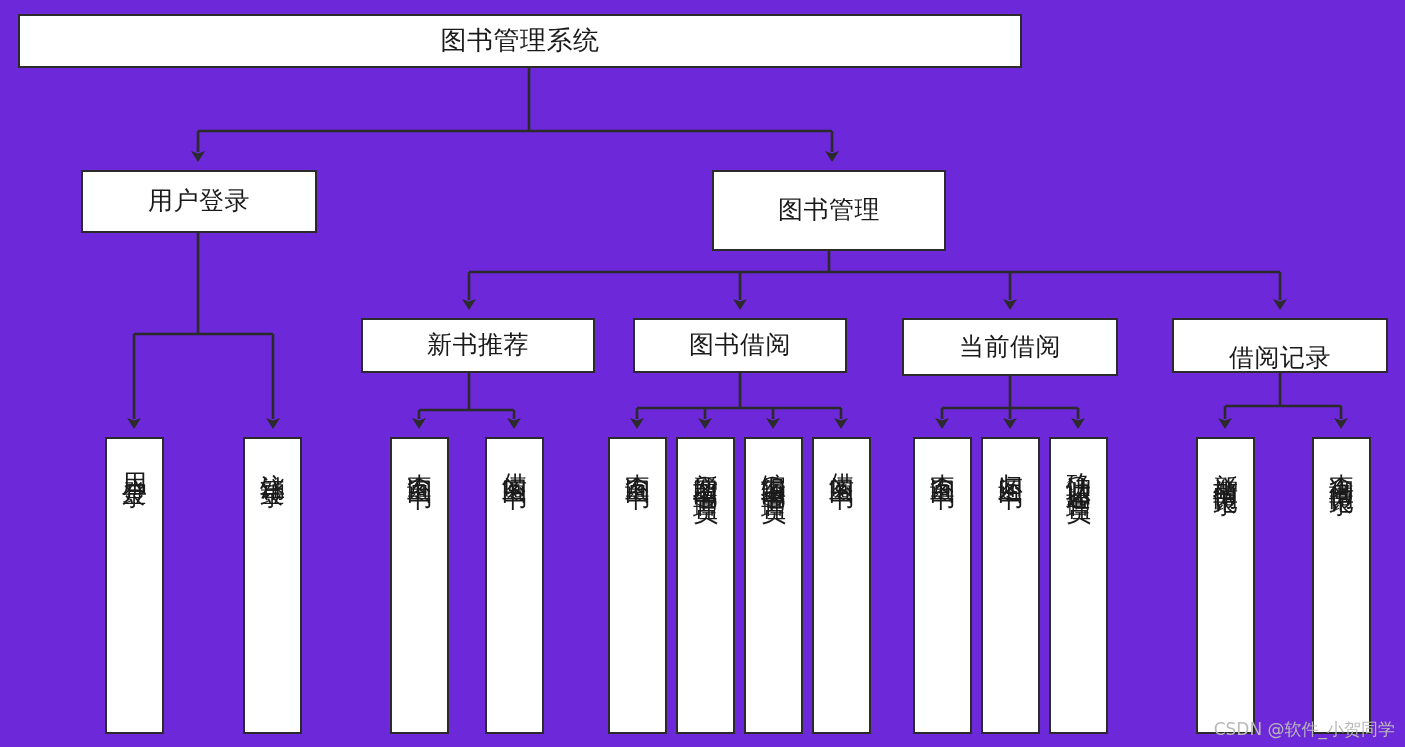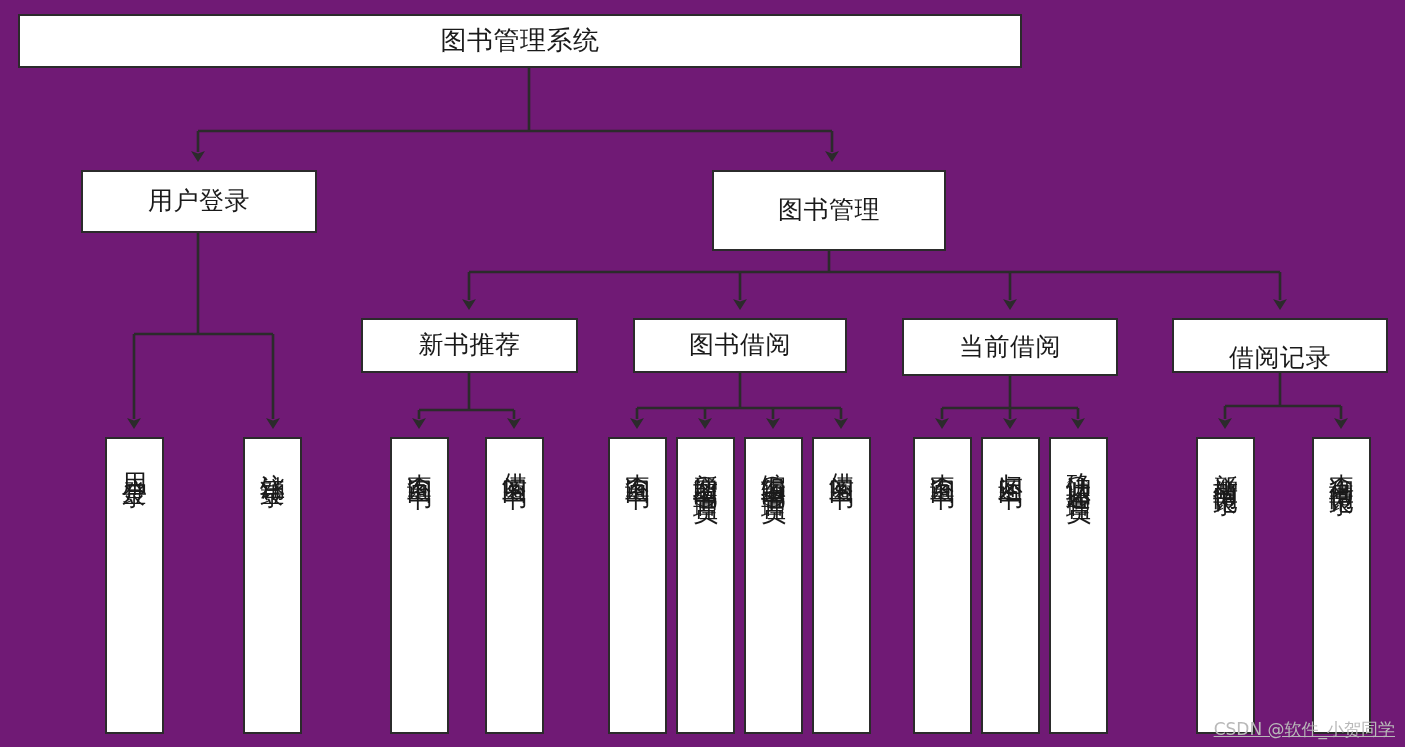--- a/index.html
+++ b/index.html
@@ -7,21 +7,21 @@
     padding: 0;
     background: #ffffff;
   }
   body {
     font-family: "DejaVu Sans", "Liberation Sans", sans-serif;
   }
   #diagram-root {
     position: relative;
     width: 1405px;
     height: 747px;
-    background: #701a75;
+    background: #6d28d9;
     overflow: hidden;
   }
   svg.wires {
     position: absolute;
     left: 0;
     top: 0;
     width: 1405px;
     height: 747px;
   }
   .node {
@@ -61,21 +61,20 @@
   }
   #watermark {
     position: absolute;
     right: 10px;
     bottom: 6px;
     font-size: 17px;
     color: #b9b9b9;
     z-index: 5;
     white-space: nowrap;
     font-family: "DejaVu Sans", "Liberation Sans", sans-serif;
-    text-decoration: underline;
   }
 </style>
 </head>
 <body>
 
 <div id="diagram-root">
 
   <svg class="wires" viewBox="0 0 1405 747">
     <defs>
       <marker id="arrow" markerWidth="12" markerHeight="14" refX="1" refY="7" orient="auto" markerUnits="userSpaceOnUse">
@@ -130,21 +129,21 @@
     <span class="node-label">图书管理系统</span>
   </div>
 
   <div class="node horiz" style="left:81px; top:170px; width:236px; height:63px;">
     <span class="node-label">用户登录</span>
   </div>
   <div class="node horiz" style="left:712px; top:170px; width:234px; height:81px;">
     <span class="node-label">图书管理</span>
   </div>
 
-  <div class="node horiz" style="left:361px; top:318px; width:217px; height:55px;">
+  <div class="node horiz" style="left:361px; top:318px; width:234px; height:55px;">
     <span class="node-label">新书推荐</span>
   </div>
   <div class="node horiz" style="left:633px; top:318px; width:214px; height:55px;">
     <span class="node-label">图书借阅</span>
   </div>
   <div class="node horiz" style="left:902px; top:318px; width:216px; height:58px;">
     <span class="node-label">当前借阅</span>
   </div>
   <div class="node horiz" style="left:1172px; top:318px; width:216px; height:55px;align-items:flex-end;">
     <span class="node-label">借阅记录</span>

